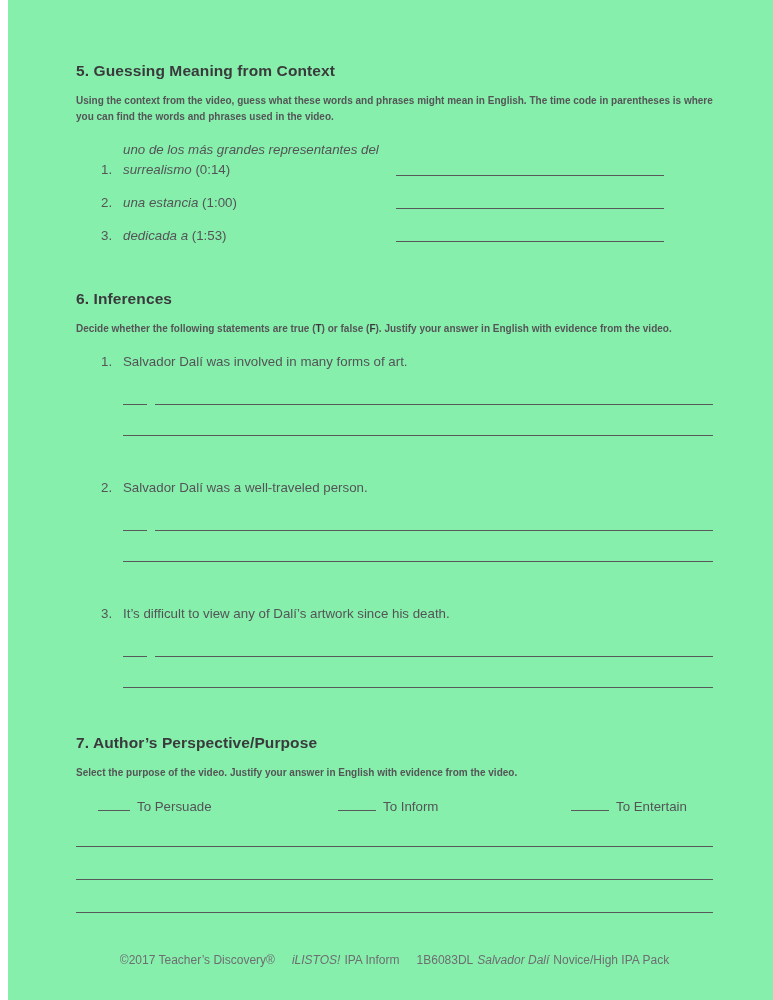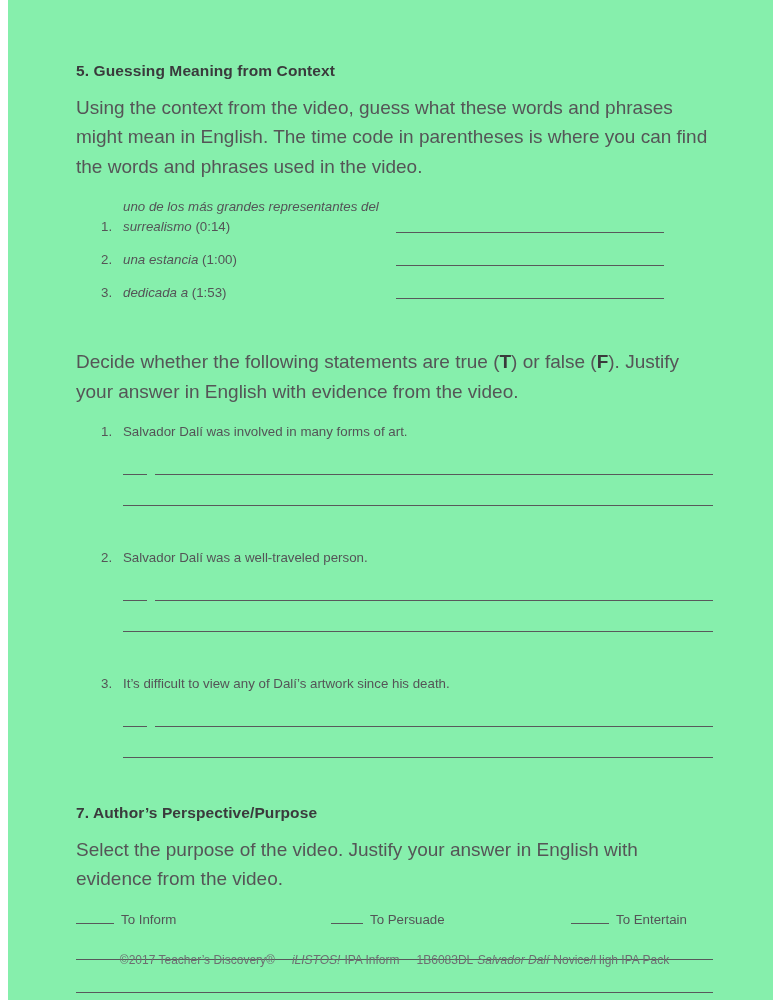--- a/index.html
+++ b/index.html
@@ -16,23 +16,24 @@
   }
   .sec-title {
     margin:0;
     font-size:15.5px;
     font-weight:700;
     color:#3a3a3c;
     letter-spacing:0.1px;
   }
   .body-text {
     margin:13px 0 0 0;
-    font-size:19px;
+    font-size:10px;
     line-height:1.55;
     color:#555557;
+    font-weight:bold;
   }
   .body-text b { color:#3a3a3c; }
   .blank { border-bottom:1px solid #58595b; }
 
   
   .s5-list { margin-top:16px; }
   .s5-row { display:flex; align-items:flex-end; margin:13px 0 0 25px; font-size:13.3px; line-height:1.5; }
   .num { width:22px; flex:0 0 22px; color:#555557; }
   .phrase { width:273px; flex:0 0 273px; }
   .phrase i { font-style:italic;text-align:center; }
@@ -92,20 +93,21 @@
       </div>
       <div class="s5-row">
         <span class="num">3.</span>
         <span class="phrase"><i>dedicada a</i> <span>(1:53)</span></span>
         <span class="blank s5-blank"></span>
       </div>
     </div>
   </section>
 
   <section class="section6">
+    <h2 class="sec-title">6. Inferences</h2>
     <p class="body-text"><span>Decide whether the following statements are true (</span><b>T</b><span>) or false (</span><b>F</b><span>). Justify your answer in English with evidence from the video.</span></p>
 
     <div class="s6-items">
       <div class="s6-item">
         <div class="s6-stmt">
           <span class="num">1.</span>
           <span>Salvador Dalí was involved in many forms of art.</span>
         </div>
         <div class="s6-ansrow">
           <span class="blank tf-blank"></span>
@@ -137,27 +139,27 @@
         </div>
         <div class="blank s6-line"></div>
       </div>
     </div>
   </section>
 
   <section class="section7">
     <h2 class="sec-title">7. Author’s Perspective/Purpose</h2>
     <p class="body-text">Select the purpose of the video. Justify your answer in English with evidence from the video.</p>
     <div class="options">
+      <div class="opt opt1">
+        <span class="blank opt-blank"></span>
+        <span>To Persuade</span>
+      </div>
       <div class="opt opt2">
         <span class="blank opt-blank"></span>
         <span>To Inform</span>
-      </div>
-      <div class="opt opt1">
-        <span class="blank opt-blank"></span>
-        <span>To Persuade</span>
       </div>
       <div class="opt opt3">
         <span class="blank opt-blank"></span>
         <span>To Entertain</span>
       </div>
     </div>
     <div class="s7-line first"></div>
     <div class="s7-line"></div>
     <div class="s7-line"></div>
   </section>

